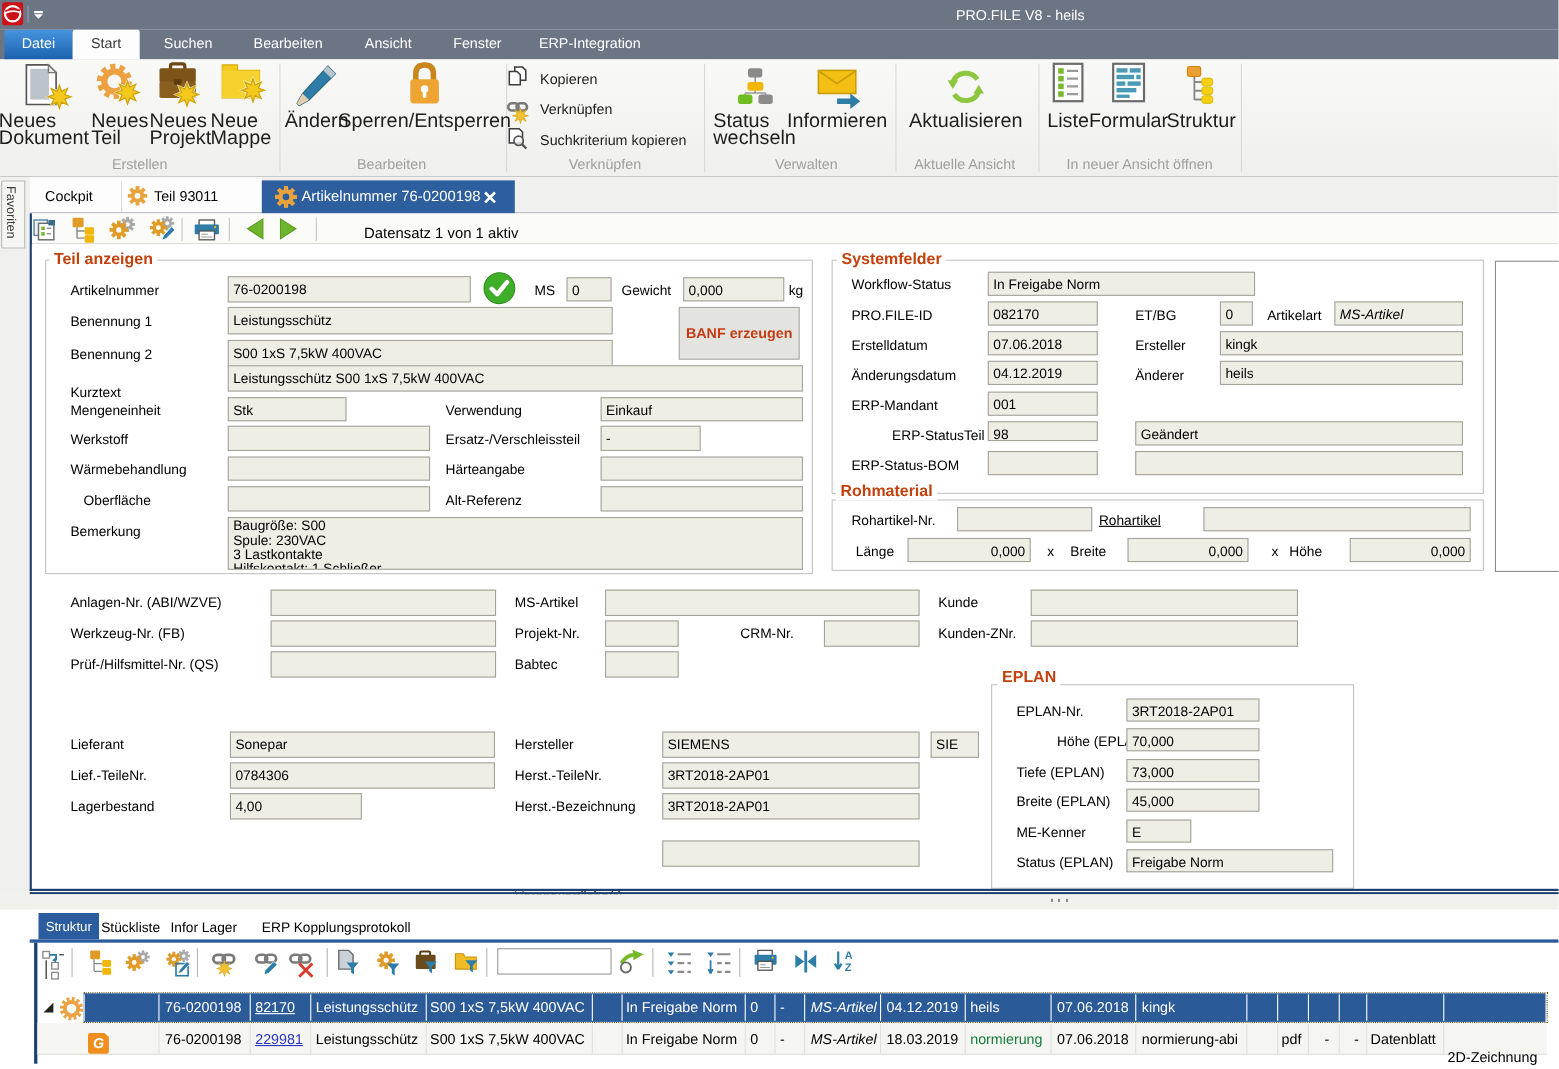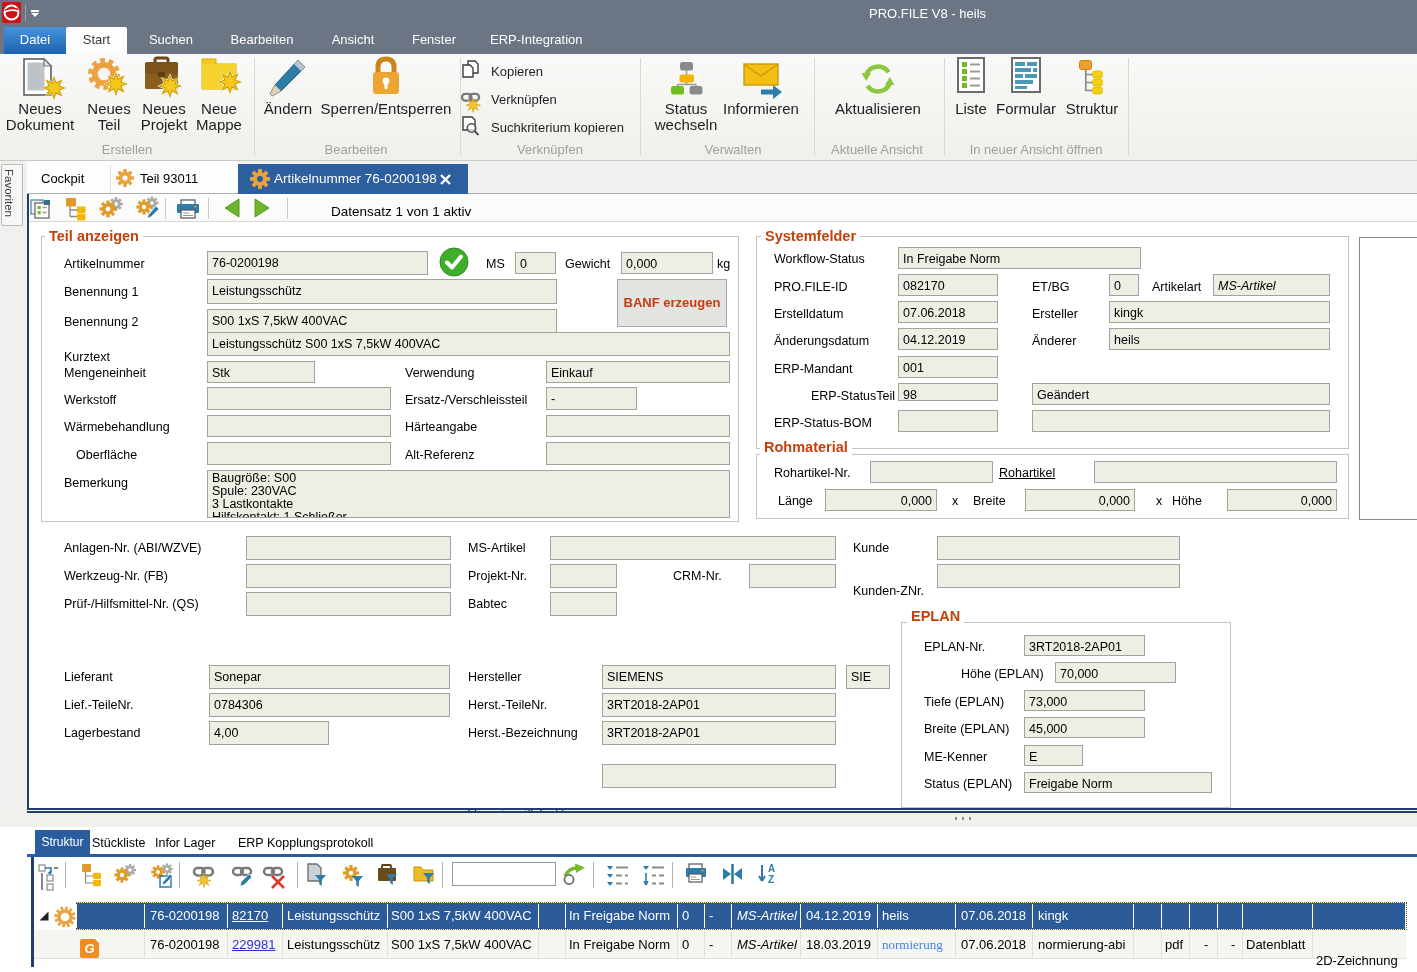--- a/index.html
+++ b/index.html
@@ -4,21 +4,21 @@
 html,body{margin:0;padding:0;}
 body{width:1417px;height:972px;overflow:hidden;position:relative;
  font-family:"Liberation Sans",sans-serif;background:#fff;}
 .abs{position:absolute;}
 .lbl{position:absolute;font-size:12.5px;color:#000;white-space:nowrap;}
 .inp{position:absolute;background:#eeeee5;border:1px solid #a3a29b;font-size:12.5px;color:#000;
  box-sizing:border-box;padding:4px 0 0 4px;white-space:nowrap;overflow:hidden;}
 .grp{position:absolute;border:1px solid #c3c3c0;}
 .gtitle{position:absolute;font-size:14.5px;font-weight:bold;color:#c2410c;background:#fff;padding:0 4px;white-space:nowrap;}
 .rtab{position:absolute;font-size:13px;color:#fff;white-space:nowrap;}
-.biglabel{position:absolute;font-size:15px;color:#1e1e1e;text-align:center;line-height:16px;white-space:nowrap;transform:translateX(-50%);}
+.biglabel{position:absolute;font-size:18px;color:#1e1e1e;text-align:left;line-height:16px;white-space:nowrap;transform:translateX(-50%);}
 .gl{position:absolute;font-size:13px;color:#9f9f9c;text-align:center;transform:translateX(-50%);}
 .sep{position:absolute;width:1px;background:#d9d9d6;}
 .smalllabel{position:absolute;font-size:13px;color:#1e1e1e;white-space:nowrap;}
 </style></head>
 <body>
 
 <div class="abs" style="left:0;top:0;width:1417px;height:27px;background:#6c7584;"></div>
 <div class="abs" style="left:2px;top:2px;width:19px;height:21px;background:#cc1217;border-radius:2px;">
 <svg width="19" height="21" viewBox="0 0 19 21">
 <circle cx="9.5" cy="10.5" r="7" fill="none" stroke="#fff" stroke-width="2"></circle>
@@ -455,21 +455,21 @@
 <div class="lbl" style="left:468px;top:541px;">MS-Artikel</div>
 <div class="inp" style="left:550px;top:536px;width:286px;height:24px;"></div>
 <div class="lbl" style="left:853px;top:541px;">Kunde</div>
 <div class="inp" style="left:937px;top:536px;width:243px;height:24px;"></div>
 <div class="lbl" style="left:64px;top:569px;">Werkzeug-Nr. (FB)</div>
 <div class="inp" style="left:246px;top:564px;width:205px;height:24px;"></div>
 <div class="lbl" style="left:468px;top:569px;">Projekt-Nr.</div>
 <div class="inp" style="left:550px;top:564px;width:67px;height:24px;"></div>
 <div class="lbl" style="left:673px;top:569px;">CRM-Nr.</div>
 <div class="inp" style="left:749px;top:564px;width:87px;height:24px;"></div>
-<div class="lbl" style="left:853px;top:584px;">Kunden-ZNr.</div>
+<div class="lbl" style="left:853px;top:569px;">Kunden-ZNr.</div>
 <div class="inp" style="left:937px;top:564px;width:243px;height:24px;"></div>
 <div class="lbl" style="left:64px;top:597px;">Prüf-/Hilfsmittel-Nr. (QS)</div>
 <div class="inp" style="left:246px;top:592px;width:205px;height:24px;"></div>
 <div class="lbl" style="left:468px;top:597px;">Babtec</div>
 <div class="inp" style="left:550px;top:592px;width:67px;height:24px;"></div>
 
 <div class="lbl" style="left:64px;top:670px;">Lieferant</div>
 <div class="inp" style="left:209px;top:665px;width:241px;height:24px;">Sonepar</div>
 <div class="lbl" style="left:468px;top:670px;">Hersteller</div>
 <div class="inp" style="left:602px;top:665px;width:234px;height:24px;">SIEMENS</div>
@@ -483,21 +483,21 @@
 <div class="lbl" style="left:468px;top:726px;">Herst.-Bezeichnung</div>
 <div class="inp" style="left:602px;top:721px;width:234px;height:24px;">3RT2018-2AP01</div>
 <div class="lbl" style="left:468px;top:769px;margin-top:39px;">Verantwortliche(r)</div>
 <div class="inp" style="left:602px;top:764px;width:234px;height:24px;"></div>
 
 <div class="grp" style="left:901px;top:622px;width:328px;height:184px;"></div>
 <div class="gtitle" style="left:907px;top:608px;">EPLAN</div>
 <div class="lbl" style="left:924px;top:640px;">EPLAN-Nr.</div>
 <div class="inp" style="left:1024px;top:635px;width:121px;height:21px;">3RT2018-2AP01</div>
 <div class="lbl" style="left:924px;top:667px;margin-left:37px;">Höhe (EPLAN)</div>
-<div class="inp" style="left:1024px;top:662px;width:121px;height:21px;margin-left:31px;">70,000</div>
+<div class="inp" style="left:1024px;top:662px;width:121px;height:21px;">70,000</div>
 <div class="lbl" style="left:924px;top:695px;">Tiefe (EPLAN)</div>
 <div class="inp" style="left:1024px;top:690px;width:121px;height:21px;">73,000</div>
 <div class="lbl" style="left:924px;top:722px;">Breite (EPLAN)</div>
 <div class="inp" style="left:1024px;top:717px;width:121px;height:21px;">45,000</div>
 <div class="lbl" style="left:924px;top:750px;">ME-Kenner</div>
 <div class="inp" style="left:1024px;top:745px;width:59px;height:21px;">E</div>
 <div class="lbl" style="left:924px;top:777px;">Status (EPLAN)</div>
 <div class="inp" style="left:1024px;top:772px;width:188px;height:21px;">Freigabe Norm</div>
 
 <div class="abs" style="left:27px;top:808px;width:1390px;height:2px;background:#1c3f6e;"></div>
@@ -707,20 +707,20 @@
 <div class="abs" style="left:1312px;top:931px;width:1px;height:27px;background:#e0e0dd;"></div>
 <div class="abs" style="left:150px;top:937px;font-size:13px;color:#000;white-space:nowrap;">76-0200198</div>
 <div class="abs" style="left:232px;top:937px;font-size:13px;color:#000;color:#2a35c8;text-decoration:underline;white-space:nowrap;">229981</div>
 <div class="abs" style="left:287px;top:937px;font-size:13px;color:#000;white-space:nowrap;">Leistungsschütz</div>
 <div class="abs" style="left:391px;top:937px;font-size:13px;color:#000;white-space:nowrap;">S00 1xS 7,5kW 400VAC</div>
 <div class="abs" style="left:569px;top:937px;font-size:13px;color:#000;white-space:nowrap;">In Freigabe Norm</div>
 <div class="abs" style="left:682px;top:937px;font-size:13px;color:#000;white-space:nowrap;">0</div>
 <div class="abs" style="left:709px;top:937px;font-size:13px;color:#000;white-space:nowrap;">-</div>
 <div class="abs" style="left:737px;top:937px;font-size:13px;color:#000;font-style:italic;white-space:nowrap;">MS-Artikel</div>
 <div class="abs" style="left:806px;top:937px;font-size:13px;color:#000;white-space:nowrap;">18.03.2019</div>
-<div class="abs" style="left:882px;top:937px;font-size:13px;color:#3b82f6;white-space:nowrap;font-family:Liberation Serif, serif;">normierung</div>
+<div class="abs" style="left:882px;top:937px;font-size:13px;color:#15803d;white-space:nowrap;">normierung</div>
 <div class="abs" style="left:961px;top:937px;font-size:13px;color:#000;white-space:nowrap;">07.06.2018</div>
 <div class="abs" style="left:1038px;top:937px;font-size:13px;color:#000;white-space:nowrap;">normierung-abi</div>
 <div class="abs" style="left:1165px;top:937px;font-size:13px;color:#000;white-space:nowrap;">pdf</div>
 <div class="abs" style="left:1204px;top:937px;font-size:13px;color:#000;white-space:nowrap;">-</div>
 <div class="abs" style="left:1231px;top:937px;font-size:13px;color:#000;white-space:nowrap;">-</div>
 <div class="abs" style="left:1246px;top:937px;font-size:13px;color:#000;white-space:nowrap;">Datenblatt</div>
 <div class="abs" style="left:1316px;top:937px;font-size:13px;color:#000;white-space:nowrap;margin-top:16px;">2D-Zeichnung</div>
 
 </body></html>

